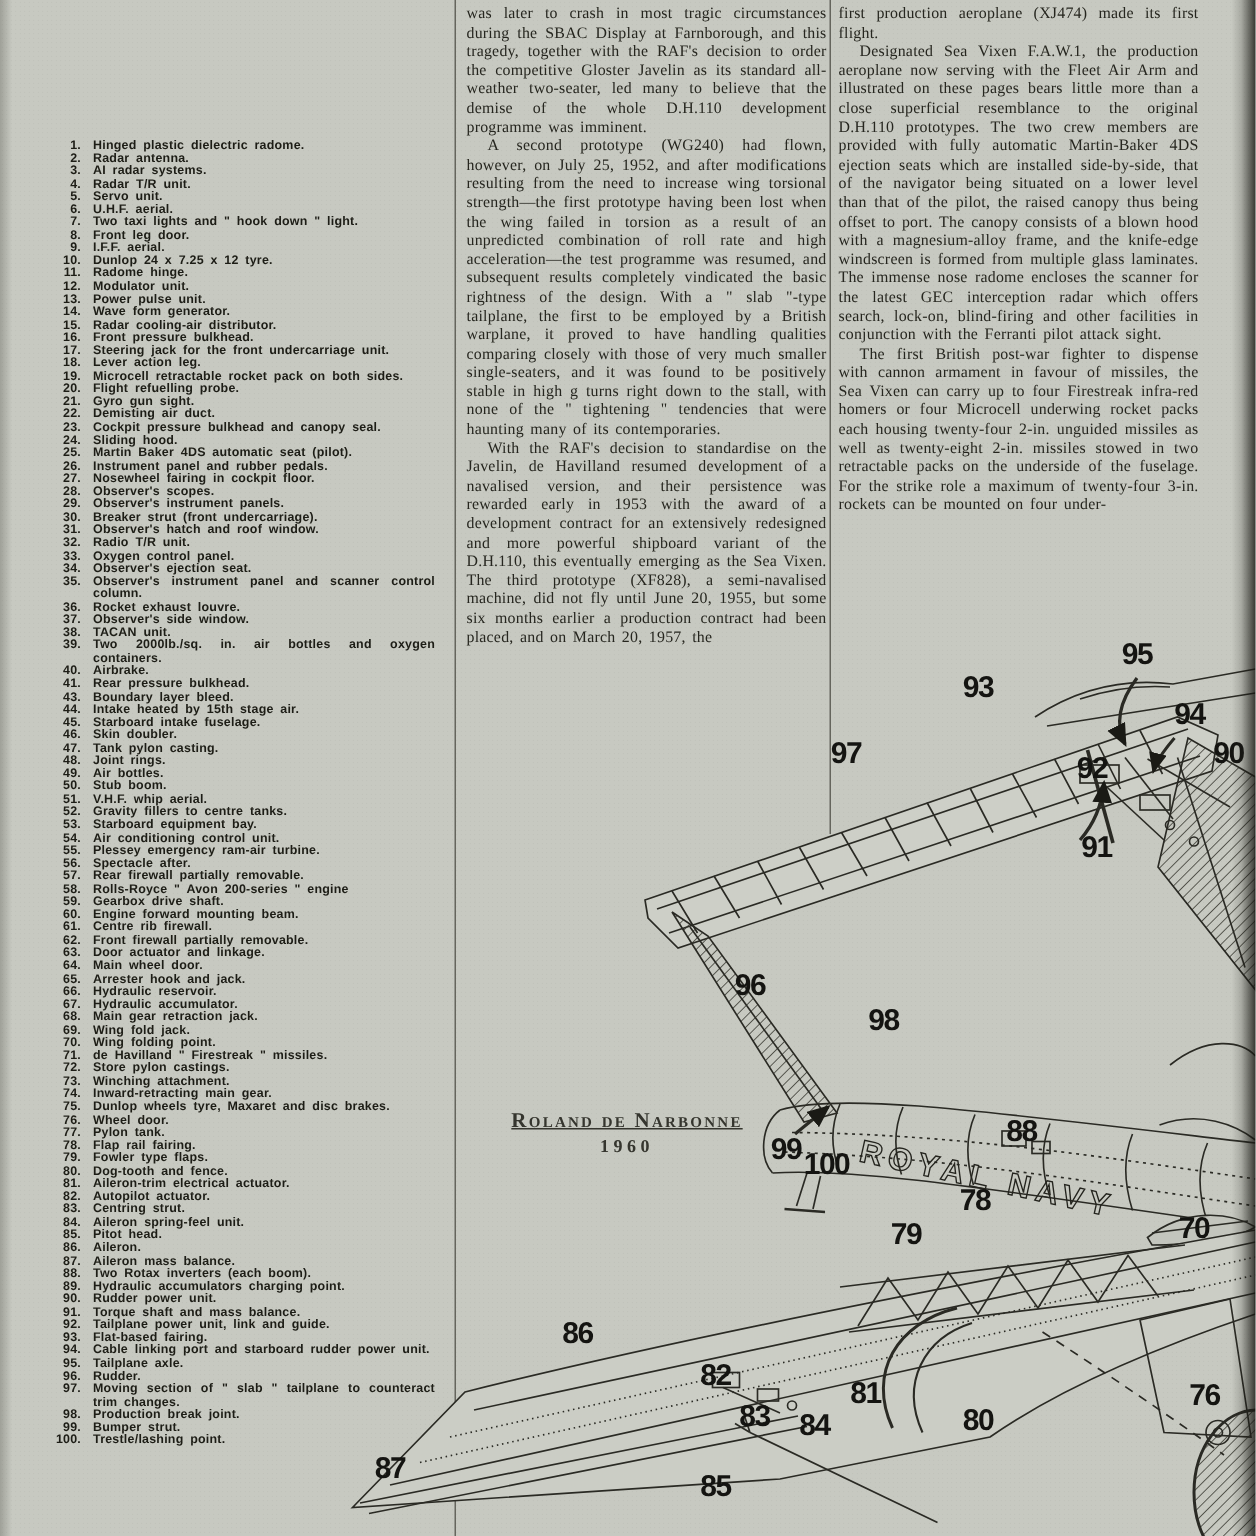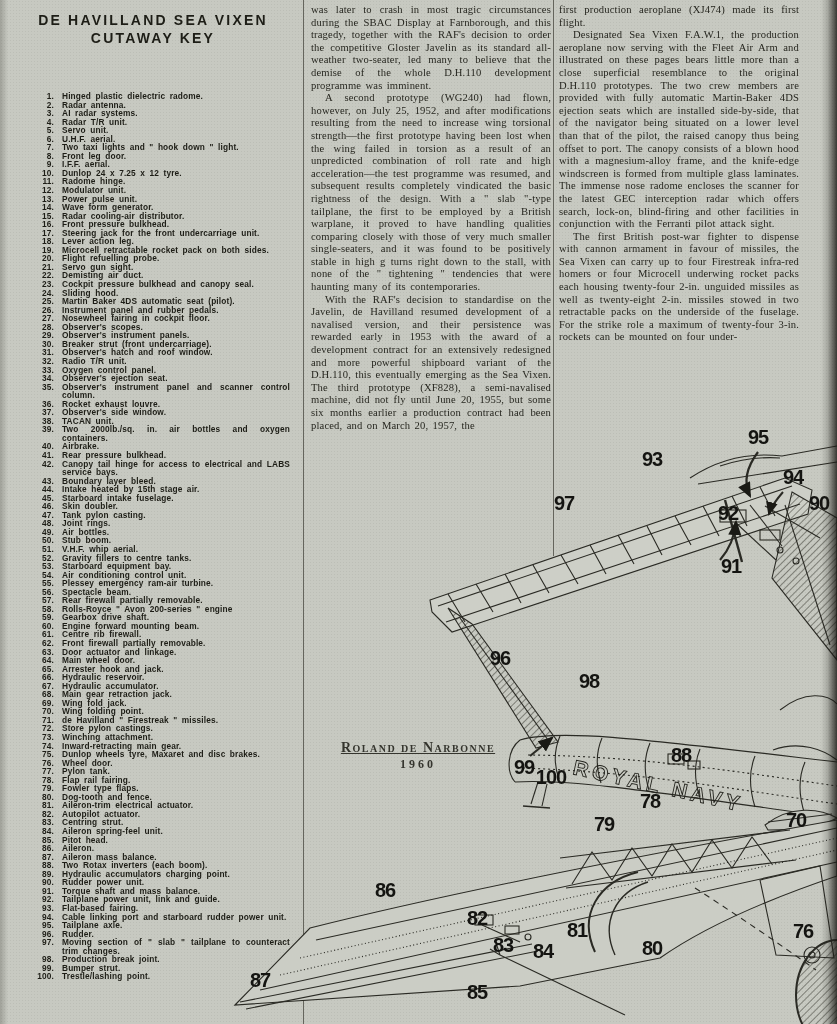--- a/index.html
+++ b/index.html
@@ -46,24 +46,20 @@
   .sig-name{font-size:14px;letter-spacing:1.5px;line-height:16px;text-decoration:underline;}
   .sig-year{font-size:12px;letter-spacing:3px;line-height:16px;}
 </style>
 </head>
 <body>
 
 <div class="page">
   <div class="edge-left"></div>
 
   <div class="key-panel">
-    <h1 class="key-title">
-      <span>DE HAVILLAND SEA VIXEN</span><br>
-      <span>CUTAWAY KEY</span>
-    </h1>
     <div class="key-list">
         <div class="key-item"><span class="key-num">1.</span><span>Hinged plastic dielectric radome.</span></div>
         <div class="key-item"><span class="key-num">2.</span><span>Radar antenna.</span></div>
         <div class="key-item"><span class="key-num">3.</span><span>AI radar systems.</span></div>
         <div class="key-item"><span class="key-num">4.</span><span>Radar T/R unit.</span></div>
         <div class="key-item"><span class="key-num">5.</span><span>Servo unit.</span></div>
         <div class="key-item"><span class="key-num">6.</span><span>U.H.F. aerial.</span></div>
         <div class="key-item"><span class="key-num">7.</span><span>Two taxi lights and " hook down " light.</span></div>
         <div class="key-item"><span class="key-num">8.</span><span>Front leg door.</span></div>
         <div class="key-item"><span class="key-num">9.</span><span>I.F.F. aerial.</span></div>
@@ -71,56 +67,55 @@
         <div class="key-item"><span class="key-num">11.</span><span>Radome hinge.</span></div>
         <div class="key-item"><span class="key-num">12.</span><span>Modulator unit.</span></div>
         <div class="key-item"><span class="key-num">13.</span><span>Power pulse unit.</span></div>
         <div class="key-item"><span class="key-num">14.</span><span>Wave form generator.</span></div>
         <div class="key-item"><span class="key-num">15.</span><span>Radar cooling-air distributor.</span></div>
         <div class="key-item"><span class="key-num">16.</span><span>Front pressure bulkhead.</span></div>
         <div class="key-item"><span class="key-num">17.</span><span>Steering jack for the front undercarriage unit.</span></div>
         <div class="key-item"><span class="key-num">18.</span><span>Lever action leg.</span></div>
         <div class="key-item"><span class="key-num">19.</span><span>Microcell retractable rocket pack on both sides.</span></div>
         <div class="key-item"><span class="key-num">20.</span><span>Flight refuelling probe.</span></div>
-        <div class="key-item"><span class="key-num">21.</span><span>Servo gun sight.</span></div>
+        <div class="key-item"><span class="key-num">21.</span><span>Gyro gun sight.</span></div>
         <div class="key-item"><span class="key-num">22.</span><span>Demisting air duct.</span></div>
         <div class="key-item"><span class="key-num">23.</span><span>Cockpit pressure bulkhead and canopy seal.</span></div>
         <div class="key-item"><span class="key-num">24.</span><span>Sliding hood.</span></div>
         <div class="key-item"><span class="key-num">25.</span><span>Martin Baker 4DS automatic seat (pilot).</span></div>
         <div class="key-item"><span class="key-num">26.</span><span>Instrument panel and rubber pedals.</span></div>
         <div class="key-item"><span class="key-num">27.</span><span>Nosewheel fairing in cockpit floor.</span></div>
         <div class="key-item"><span class="key-num">28.</span><span>Observer's scopes.</span></div>
         <div class="key-item"><span class="key-num">29.</span><span>Observer's instrument panels.</span></div>
         <div class="key-item"><span class="key-num">30.</span><span>Breaker strut (front undercarriage).</span></div>
         <div class="key-item"><span class="key-num">31.</span><span>Observer's hatch and roof window.</span></div>
         <div class="key-item"><span class="key-num">32.</span><span>Radio T/R unit.</span></div>
         <div class="key-item"><span class="key-num">33.</span><span>Oxygen control panel.</span></div>
         <div class="key-item"><span class="key-num">34.</span><span>Observer's ejection seat.</span></div>
         <div class="key-item"><span class="key-num">35.</span><span>Observer's instrument panel and scanner control column.</span></div>
         <div class="key-item"><span class="key-num">36.</span><span>Rocket exhaust louvre.</span></div>
         <div class="key-item"><span class="key-num">37.</span><span>Observer's side window.</span></div>
         <div class="key-item"><span class="key-num">38.</span><span>TACAN unit.</span></div>
         <div class="key-item"><span class="key-num">39.</span><span>Two 2000lb./sq. in. air bottles and oxygen containers.</span></div>
         <div class="key-item"><span class="key-num">40.</span><span>Airbrake.</span></div>
         <div class="key-item"><span class="key-num">41.</span><span>Rear pressure bulkhead.</span></div>
-        <div class="key-item"><span class="key-num">42.</span><span>Canopy tail hinge for access to electrical and LABS service bays.</span></div>
         <div class="key-item"><span class="key-num">43.</span><span>Boundary layer bleed.</span></div>
         <div class="key-item"><span class="key-num">44.</span><span>Intake heated by 15th stage air.</span></div>
         <div class="key-item"><span class="key-num">45.</span><span>Starboard intake fuselage.</span></div>
         <div class="key-item"><span class="key-num">46.</span><span>Skin doubler.</span></div>
         <div class="key-item"><span class="key-num">47.</span><span>Tank pylon casting.</span></div>
         <div class="key-item"><span class="key-num">48.</span><span>Joint rings.</span></div>
         <div class="key-item"><span class="key-num">49.</span><span>Air bottles.</span></div>
         <div class="key-item"><span class="key-num">50.</span><span>Stub boom.</span></div>
         <div class="key-item"><span class="key-num">51.</span><span>V.H.F. whip aerial.</span></div>
         <div class="key-item"><span class="key-num">52.</span><span>Gravity fillers to centre tanks.</span></div>
         <div class="key-item"><span class="key-num">53.</span><span>Starboard equipment bay.</span></div>
         <div class="key-item"><span class="key-num">54.</span><span>Air conditioning control unit.</span></div>
         <div class="key-item"><span class="key-num">55.</span><span>Plessey emergency ram-air turbine.</span></div>
-        <div class="key-item"><span class="key-num">56.</span><span>Spectacle beam.</span></div>
+        <div class="key-item"><span class="key-num">56.</span><span>Spectacle after.</span></div>
         <div class="key-item"><span class="key-num">57.</span><span>Rear firewall partially removable.</span></div>
         <div class="key-item"><span class="key-num">58.</span><span>Rolls-Royce " Avon 200-series " engine</span></div>
         <div class="key-item"><span class="key-num">59.</span><span>Gearbox drive shaft.</span></div>
         <div class="key-item"><span class="key-num">60.</span><span>Engine forward mounting beam.</span></div>
         <div class="key-item"><span class="key-num">61.</span><span>Centre rib firewall.</span></div>
         <div class="key-item"><span class="key-num">62.</span><span>Front firewall partially removable.</span></div>
         <div class="key-item"><span class="key-num">63.</span><span>Door actuator and linkage.</span></div>
         <div class="key-item"><span class="key-num">64.</span><span>Main wheel door.</span></div>
         <div class="key-item"><span class="key-num">65.</span><span>Arrester hook and jack.</span></div>
         <div class="key-item"><span class="key-num">66.</span><span>Hydraulic reservoir.</span></div>

